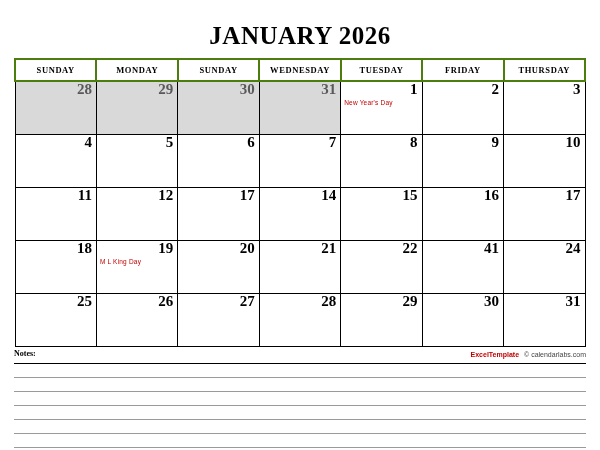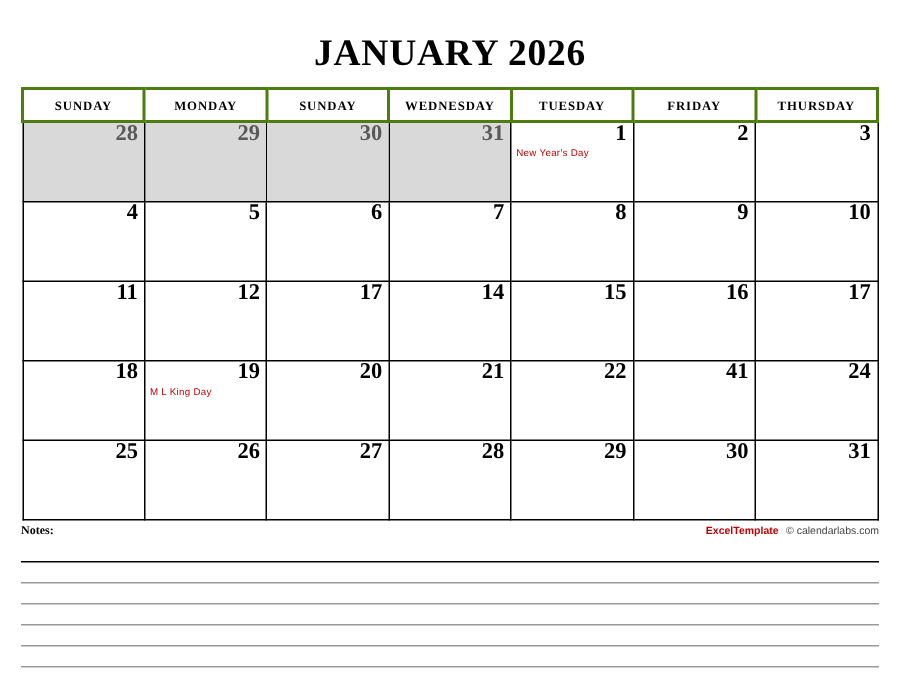--- a/index.html
+++ b/index.html
@@ -77,21 +77,21 @@
     text-align: left;
     font-family: "Liberation Sans", sans-serif;
     letter-spacing: 0.2px;
   }
   .notes-row {
     width: 572px;
     display: flex;
     align-items: flex-end;
     justify-content: space-between;
     border-bottom: 1px solid #000;
-    padding-bottom: 16px;
+    padding-bottom: 5px;
     margin-top: 2px;
   }
   .notes-label {
     font-size: 8px;
     font-weight: bold;
     color: #000;
     font-family: "Liberation Serif", serif;
   }
   .credit {
     font-size: 7px;

